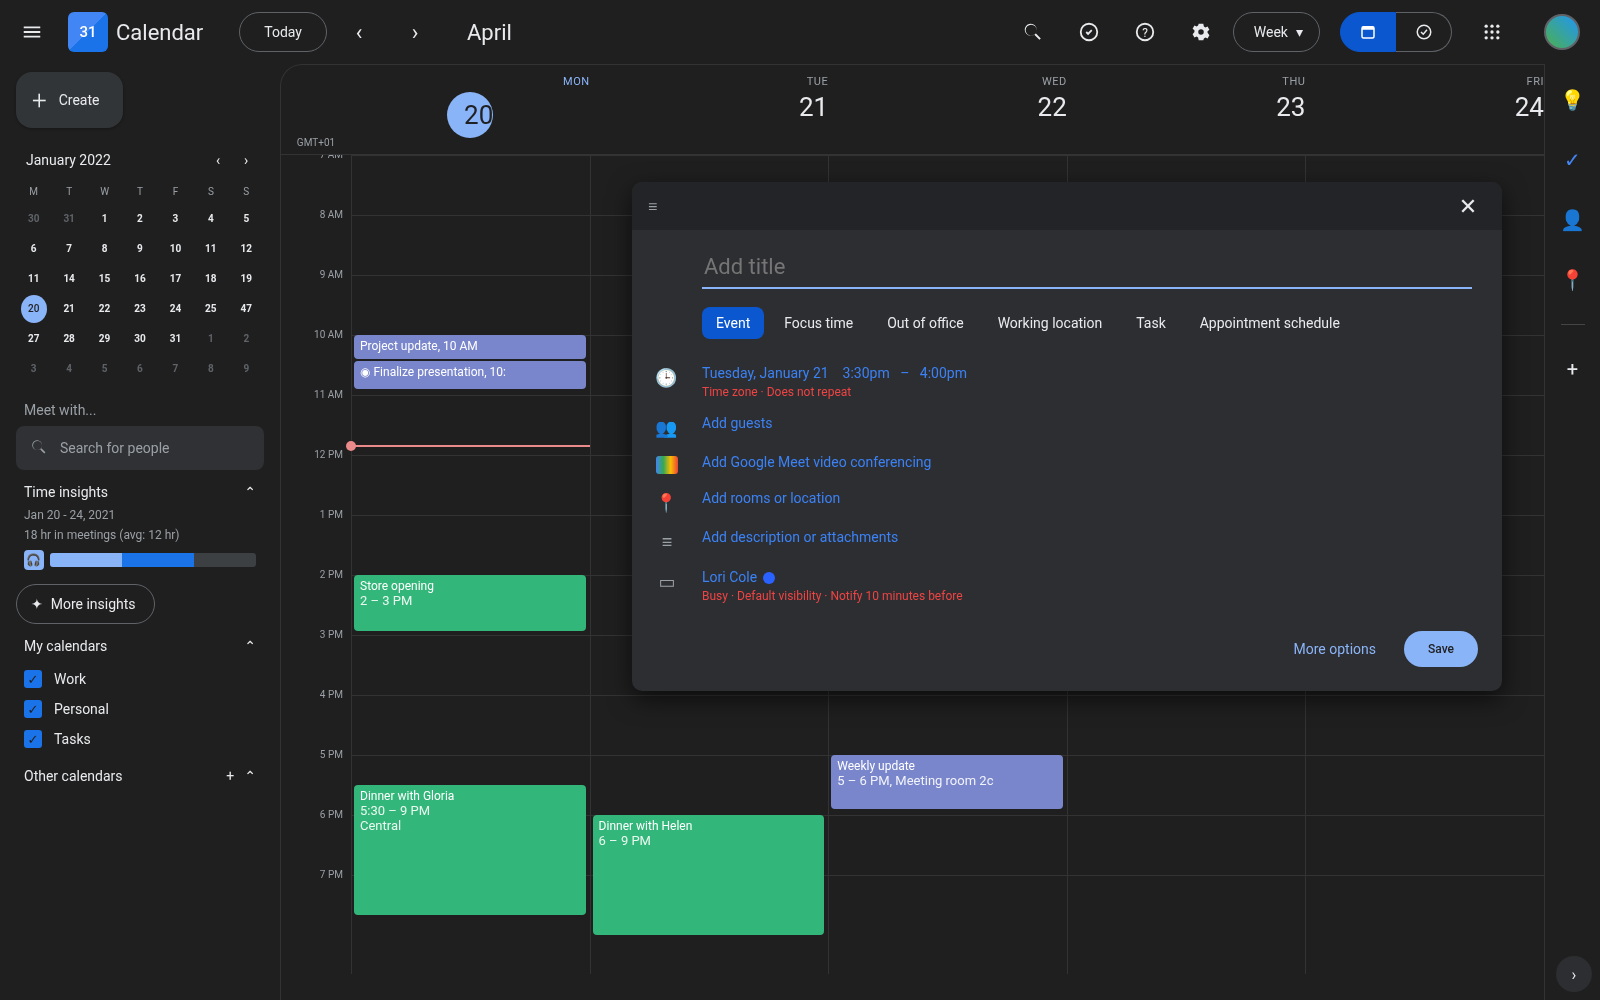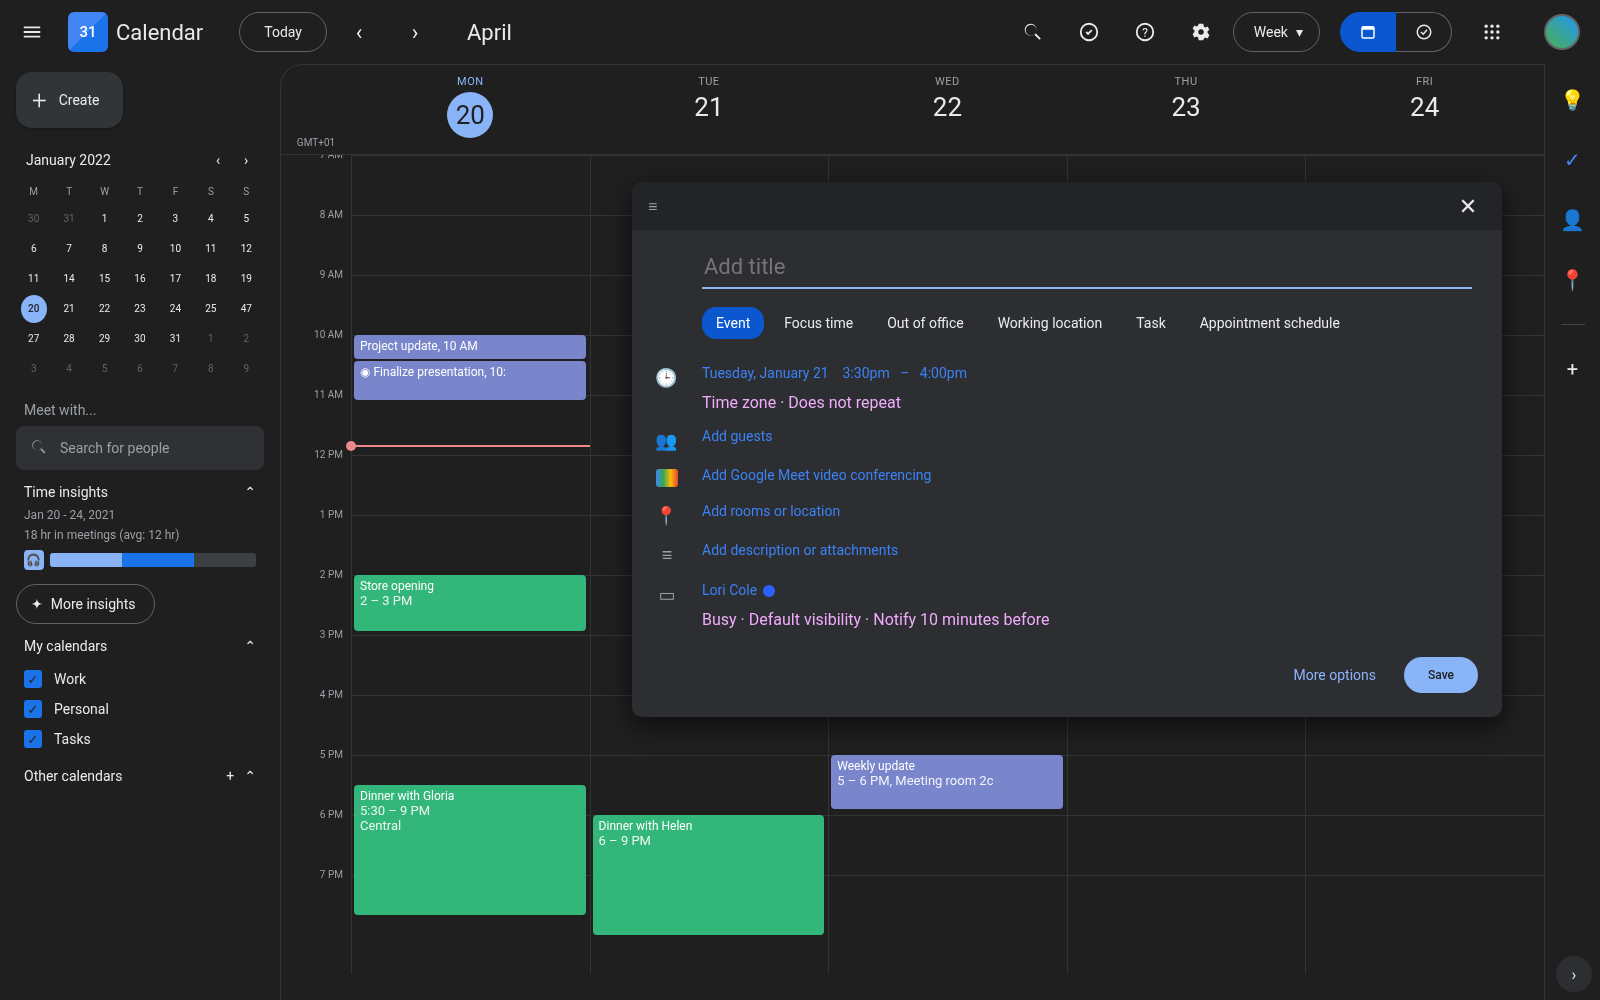--- a/index.html
+++ b/index.html
@@ -26,21 +26,21 @@
 .main { display:flex; height:calc(100% - 64px); }
 .sidebar { width:280px; padding:8px 16px 0 16px; overflow:hidden; }
 .create-btn { height:56px; padding:0 24px 0 16px; border-radius:16px; background:#323537; color:#e8eaed; border:none; font-size:14px; display:flex; align-items:center; gap:12px; cursor:pointer; box-shadow:0 1px 3px rgba(0,0,0,0.3); margin-bottom:20px; }
 .create-btn .plus { font-size:26px; font-weight:300; }
 
 .mini-head { display:flex; align-items:center; justify-content:space-between; padding:0 6px 8px 10px; font-size:14px; }
 .mini-nav { display:flex; gap:4px; }
 .mini-nav span { width:24px; height:24px; display:flex; align-items:center; justify-content:center; cursor:pointer; border-radius:50%; }
 .mini-grid { display:grid; grid-template-columns:repeat(7,1fr); gap:0; font-size:10px; text-align:center; }
 .mini-grid .dow { color:#9aa0a6; height:24px; line-height:24px; }
-.mini-grid .d { height:28px; line-height:28px; border-radius:50%; cursor:pointer; margin:1px auto; width:26px; }
+.mini-grid .d { height:28px; line-height:28px; border-radius:50%; cursor:pointer; margin:1px auto; width:26px;font-weight:bold; }
 .mini-grid .d.other { color:#5f6368; }
 .mini-grid .d.today { background:#8ab4f8; color:#202124; font-weight:500; }
 
 .meet-label { font-size:14px; color:#9aa0a6; margin:18px 0 8px 8px; }
 .search-ppl { height:44px; border-radius:8px; background:#303134; display:flex; align-items:center; padding:0 14px; gap:12px; color:#9aa0a6; font-size:14px; }
 
 .section-head { display:flex; align-items:center; justify-content:space-between; padding:14px 8px 6px 8px; font-size:14px; cursor:pointer; }
 .insights-range { font-size:12px; color:#9aa0a6; padding:2px 8px; }
 .insights-sub { font-size:12px; color:#9aa0a6; padding:4px 8px 8px 8px; }
 .prog-wrap { display:flex; align-items:center; gap:6px; padding:0 8px; }
@@ -51,21 +51,21 @@
 .more-insights { margin:14px 8px 0 0; height:40px; padding:0 18px 0 14px; border:1px solid #5f6368; border-radius:20px; background:none; color:#e8eaed; font-size:14px; display:flex; align-items:center; gap:8px; cursor:pointer; }
 
 .cal-list { margin-top:4px; }
 .cal-item { display:flex; align-items:center; gap:12px; padding:6px 8px; font-size:14px; }
 .cal-check { width:18px; height:18px; border-radius:3px; display:flex; align-items:center; justify-content:center; color:#202124; font-size:13px; }
 
 
 .weekview { flex:1; background:#1f1f1f; border-radius:22px 0 0 0; overflow:hidden; border:1px solid #333; border-right:none; border-bottom:none; position:relative; }
 .day-header-row { display:flex; height:90px; border-bottom:1px solid #333; }
 .tz-col { width:70px; display:flex; align-items:flex-end; justify-content:center; font-size:10px; color:#9aa0a6; padding-bottom:6px; }
-.day-header { flex:1; text-align:center; padding-top:10px; }
+.day-header { flex:1; text-align:right; padding-top:10px; }
 .day-header .dow { font-size:11px; color:#9aa0a6; letter-spacing:0.5px; }
 .day-header .num { font-size:26px; color:#e8eaed; margin-top:4px; }
 .day-header.today .num { background:#8ab4f8; color:#202124; width:46px; height:46px; border-radius:50%; line-height:46px; margin:4px auto 0; }
 .day-header.today .dow { color:#8ab4f8; }
 
 .allday-row { display:flex; height:26px; border-bottom:1px solid #333; }
 .allday-row .tz-col { height:26px; }
 .allday-cell { flex:1; border-left:1px solid #333; position:relative; }
 .allday-evt { position:absolute; left:2px; right:-380%; top:2px; height:20px; background:#33b679; border-radius:4px; font-size:12px; color:#fff; padding:2px 8px; }
 
@@ -82,25 +82,25 @@
 .evt.green { background:#33b679; }
 .evt.blue { background:#7986cb; }
 .evt .sub { font-size:13px; opacity:0.9; }
 
 
 .popup { position:absolute; left:632px; top:182px; width:870px; background:#2d2e31; border-radius:10px; box-shadow:0 8px 24px rgba(0,0,0,0.6); z-index:100; padding-bottom:20px; }
 .popup-head { height:48px; display:flex; align-items:center; justify-content:space-between; padding:0 16px; background:#232427; border-radius:10px 10px 0 0; }
 .title-input { margin:20px 0 0 70px; width:calc(100% - 100px); font-size:22px; color:#9aa0a6; border:none; border-bottom:2px solid #8ab4f8; background:none; padding:4px 2px 8px 2px; outline:none; }
 .type-tabs { display:flex; gap:6px; margin:18px 0 18px 70px; flex-wrap:wrap; }
 .type-tab { padding:8px 14px; border-radius:8px; font-size:14px; cursor:pointer; color:#e8eaed; }
-.type-tab.active { background:#0b57d0; color:#fff;border-radius:14px; }
+.type-tab.active { background:#0b57d0; color:#fff; }
 .frow { display:flex; align-items:flex-start; gap:24px; padding:8px 24px 8px 24px; font-size:14px; }
 .frow .ficon { width:22px; display:flex; justify-content:center; color:#9aa0a6; font-size:18px; padding-top:2px; }
 .frow .ftext { color:#3b82f6; }
-.frow .fsub { font-size:16px; color:#f0abfc; margin-top:12px; }
+.frow .fsub { font-size:12px; color:#ef4444; margin-top:4px; }
 .meet-icon { width:22px; height:18px; background:linear-gradient(90deg,#4285f4,#34a853,#fbbc04,#ea4335); border-radius:3px; }
 .popup-footer { display:flex; justify-content:flex-end; gap:12px; padding:20px 24px 4px 24px; }
 .btn-flat { padding:10px 16px; border-radius:20px; background:none; border:none; color:#8ab4f8; font-size:14px; cursor:pointer; }
 .btn-primary { padding:10px 24px; border-radius:20px; background:#8ab4f8; border:none; color:#202124; font-size:12px; font-weight:500; cursor:pointer; }
 .status-dot { width:12px; height:12px; border-radius:50%; background:#2962ff; display:inline-block; margin-left:6px; vertical-align:middle; }
 
 
 .rail { width:56px; border-left:1px solid #333; display:flex; flex-direction:column; align-items:center; padding-top:16px; gap:20px; }
 .rail-icon { width:40px; height:40px; border-radius:50%; display:flex; align-items:center; justify-content:center; cursor:pointer; font-size:20px; }
 .rail-sep { width:24px; border-top:1px solid #444; margin:4px 0; }
@@ -354,21 +354,21 @@
             <div class="hour-line" style="top: 300px;"></div>
             <div class="hour-line" style="top: 360px;"></div>
             <div class="hour-line" style="top: 420px;"></div>
             <div class="hour-line" style="top: 480px;"></div>
             <div class="hour-line" style="top: 540px;"></div>
             <div class="hour-line" style="top: 600px;"></div>
             <div class="hour-line" style="top: 660px;"></div>
             <div class="hour-line" style="top: 720px;"></div>
             <div class="now-line" style="top: 290px;"></div>
             <div class="evt blue" style="top: 180px; height: 24px;">Project update, 10 AM</div>
-            <div class="evt blue" style="top: 206px; height: 39px;">◉ Finalize presentation, 10:</div>
+            <div class="evt blue" style="top: 206px; height: 28px;">◉ Finalize presentation, 10:</div>
             <div class="evt green" style="top: 420px; height: 56px;">Store opening<div class="sub">2 – 3 PM</div></div>
             <div class="evt green" style="top: 630px; height: 130px;">Dinner with Gloria<div class="sub">5:30 – 9 PM</div><div class="sub">Central</div></div>
           </div>
           <div class="grid-col">
             <div class="hour-line" style="top: 0px;"></div>
             <div class="hour-line" style="top: 60px;"></div>
             <div class="hour-line" style="top: 120px;"></div>
             <div class="hour-line" style="top: 180px;"></div>
             <div class="hour-line" style="top: 240px;"></div>
             <div class="hour-line" style="top: 300px;"></div>

